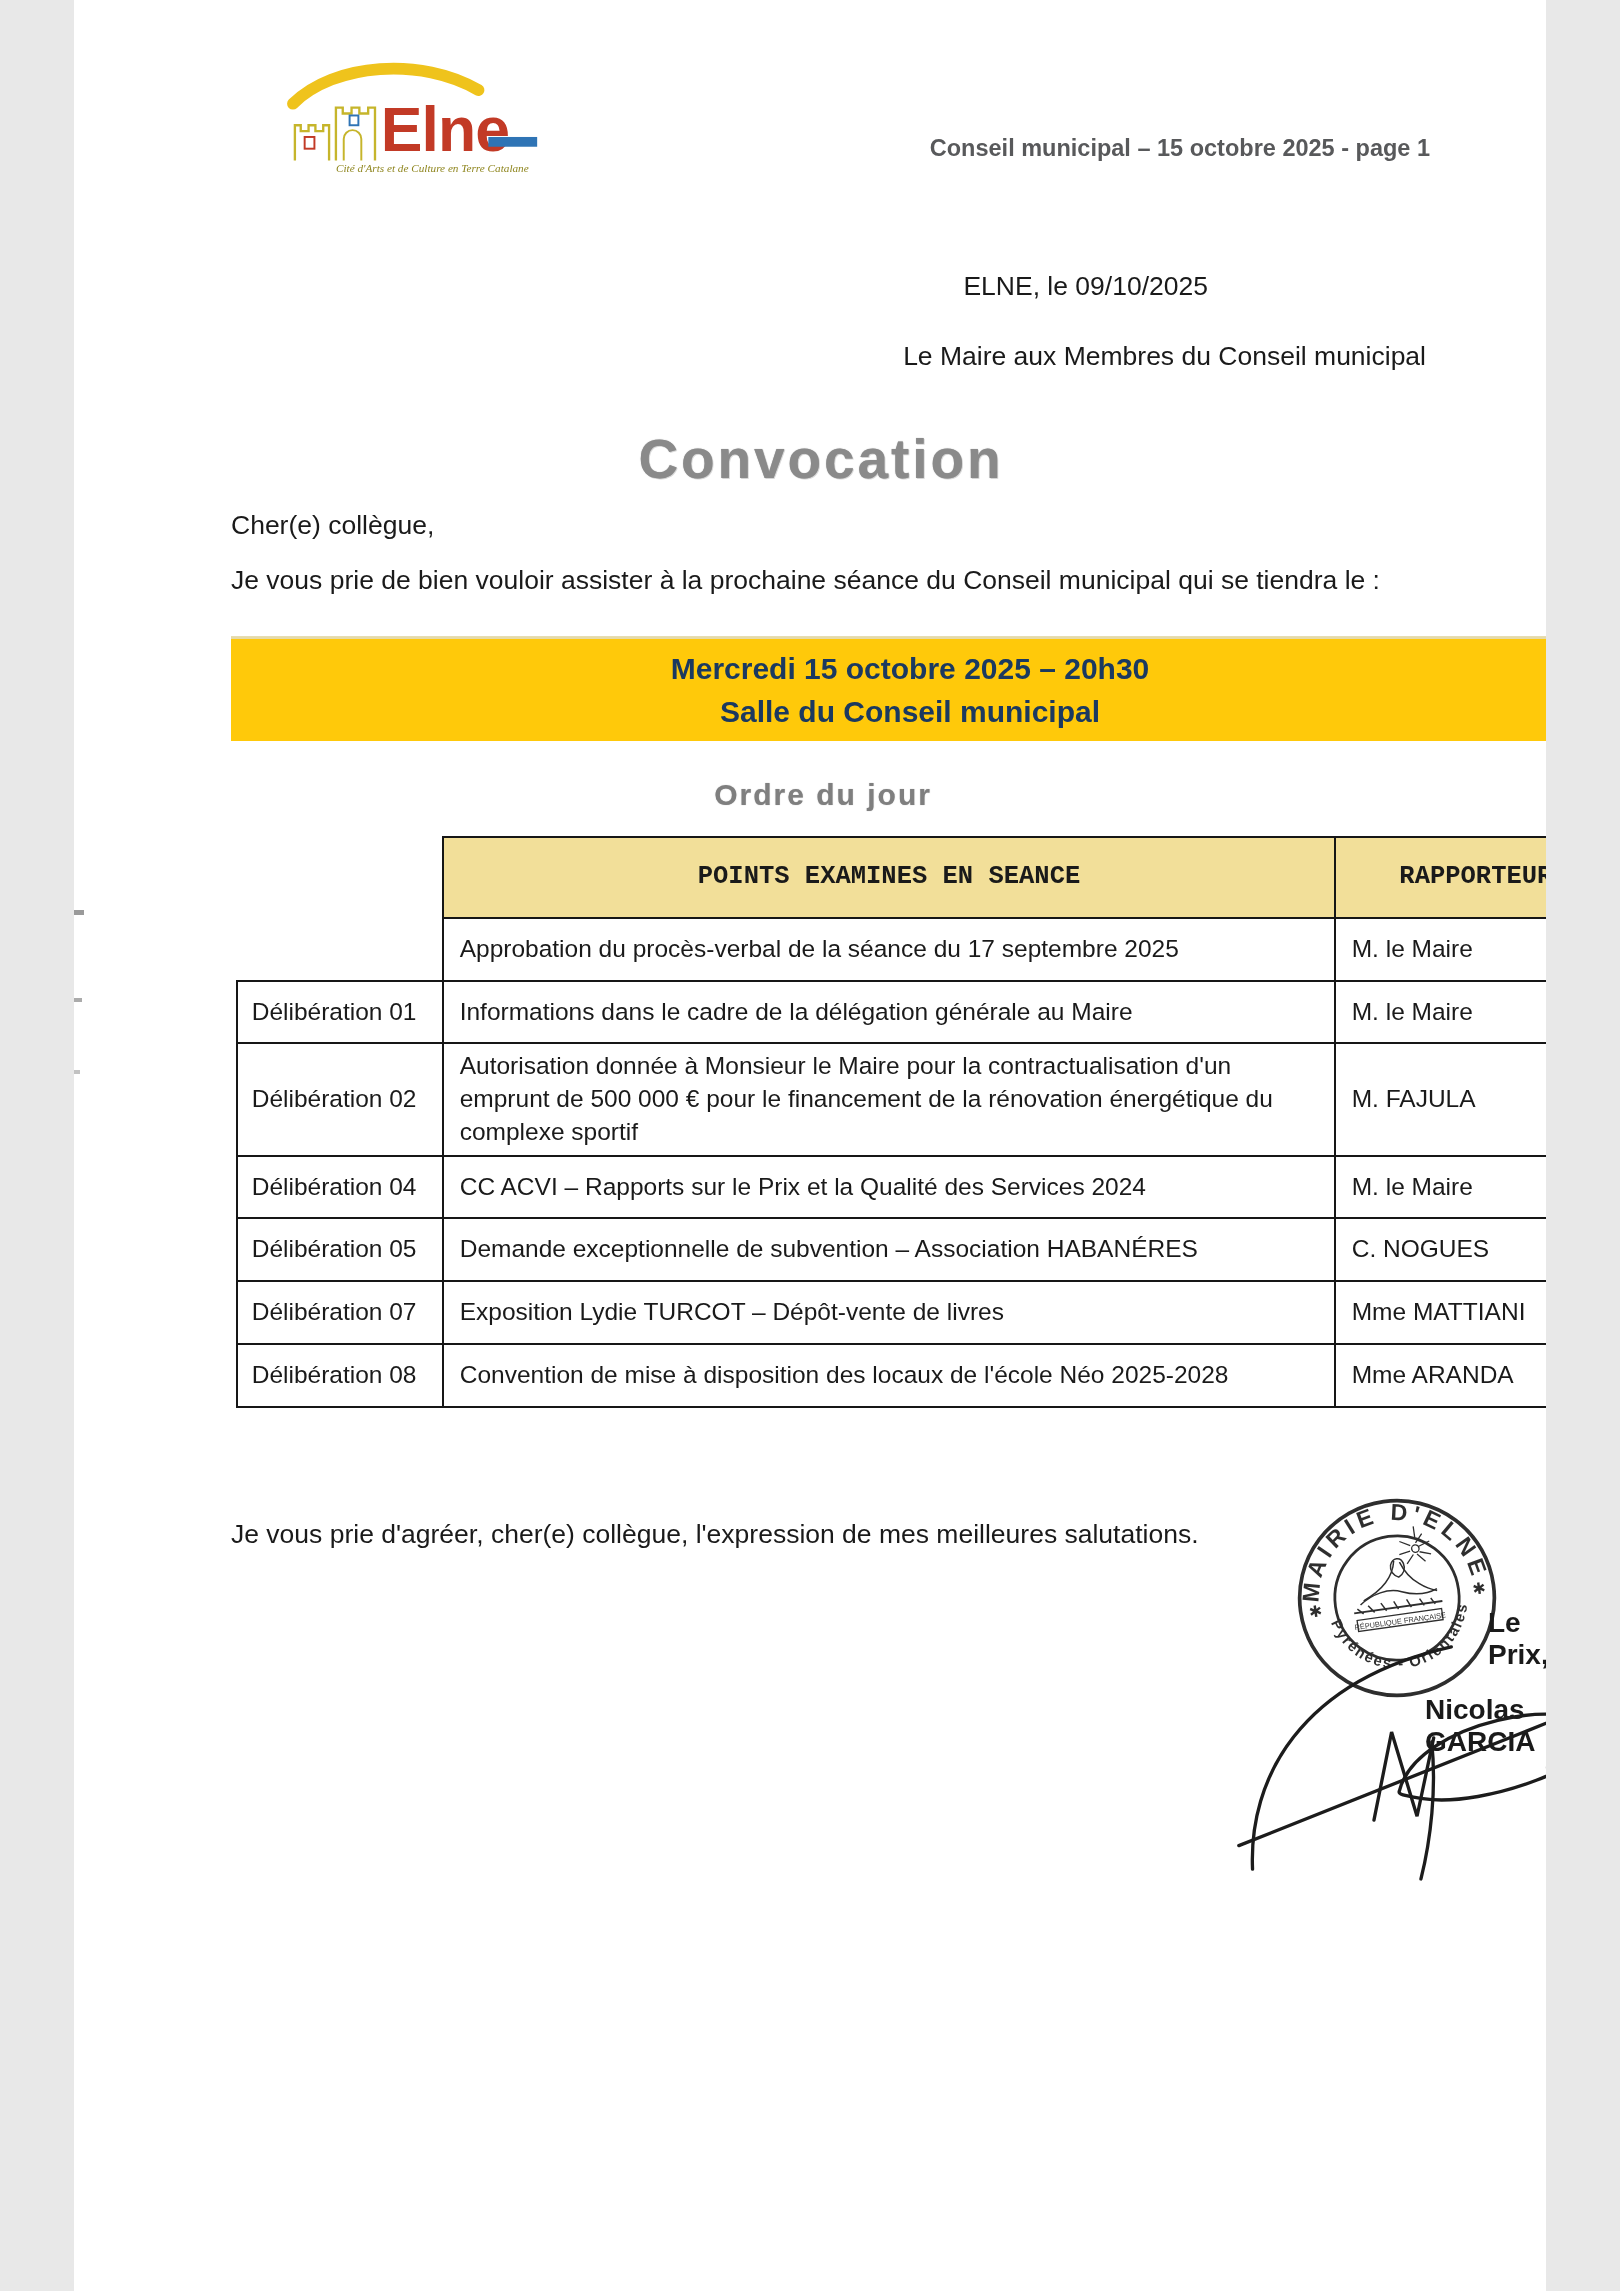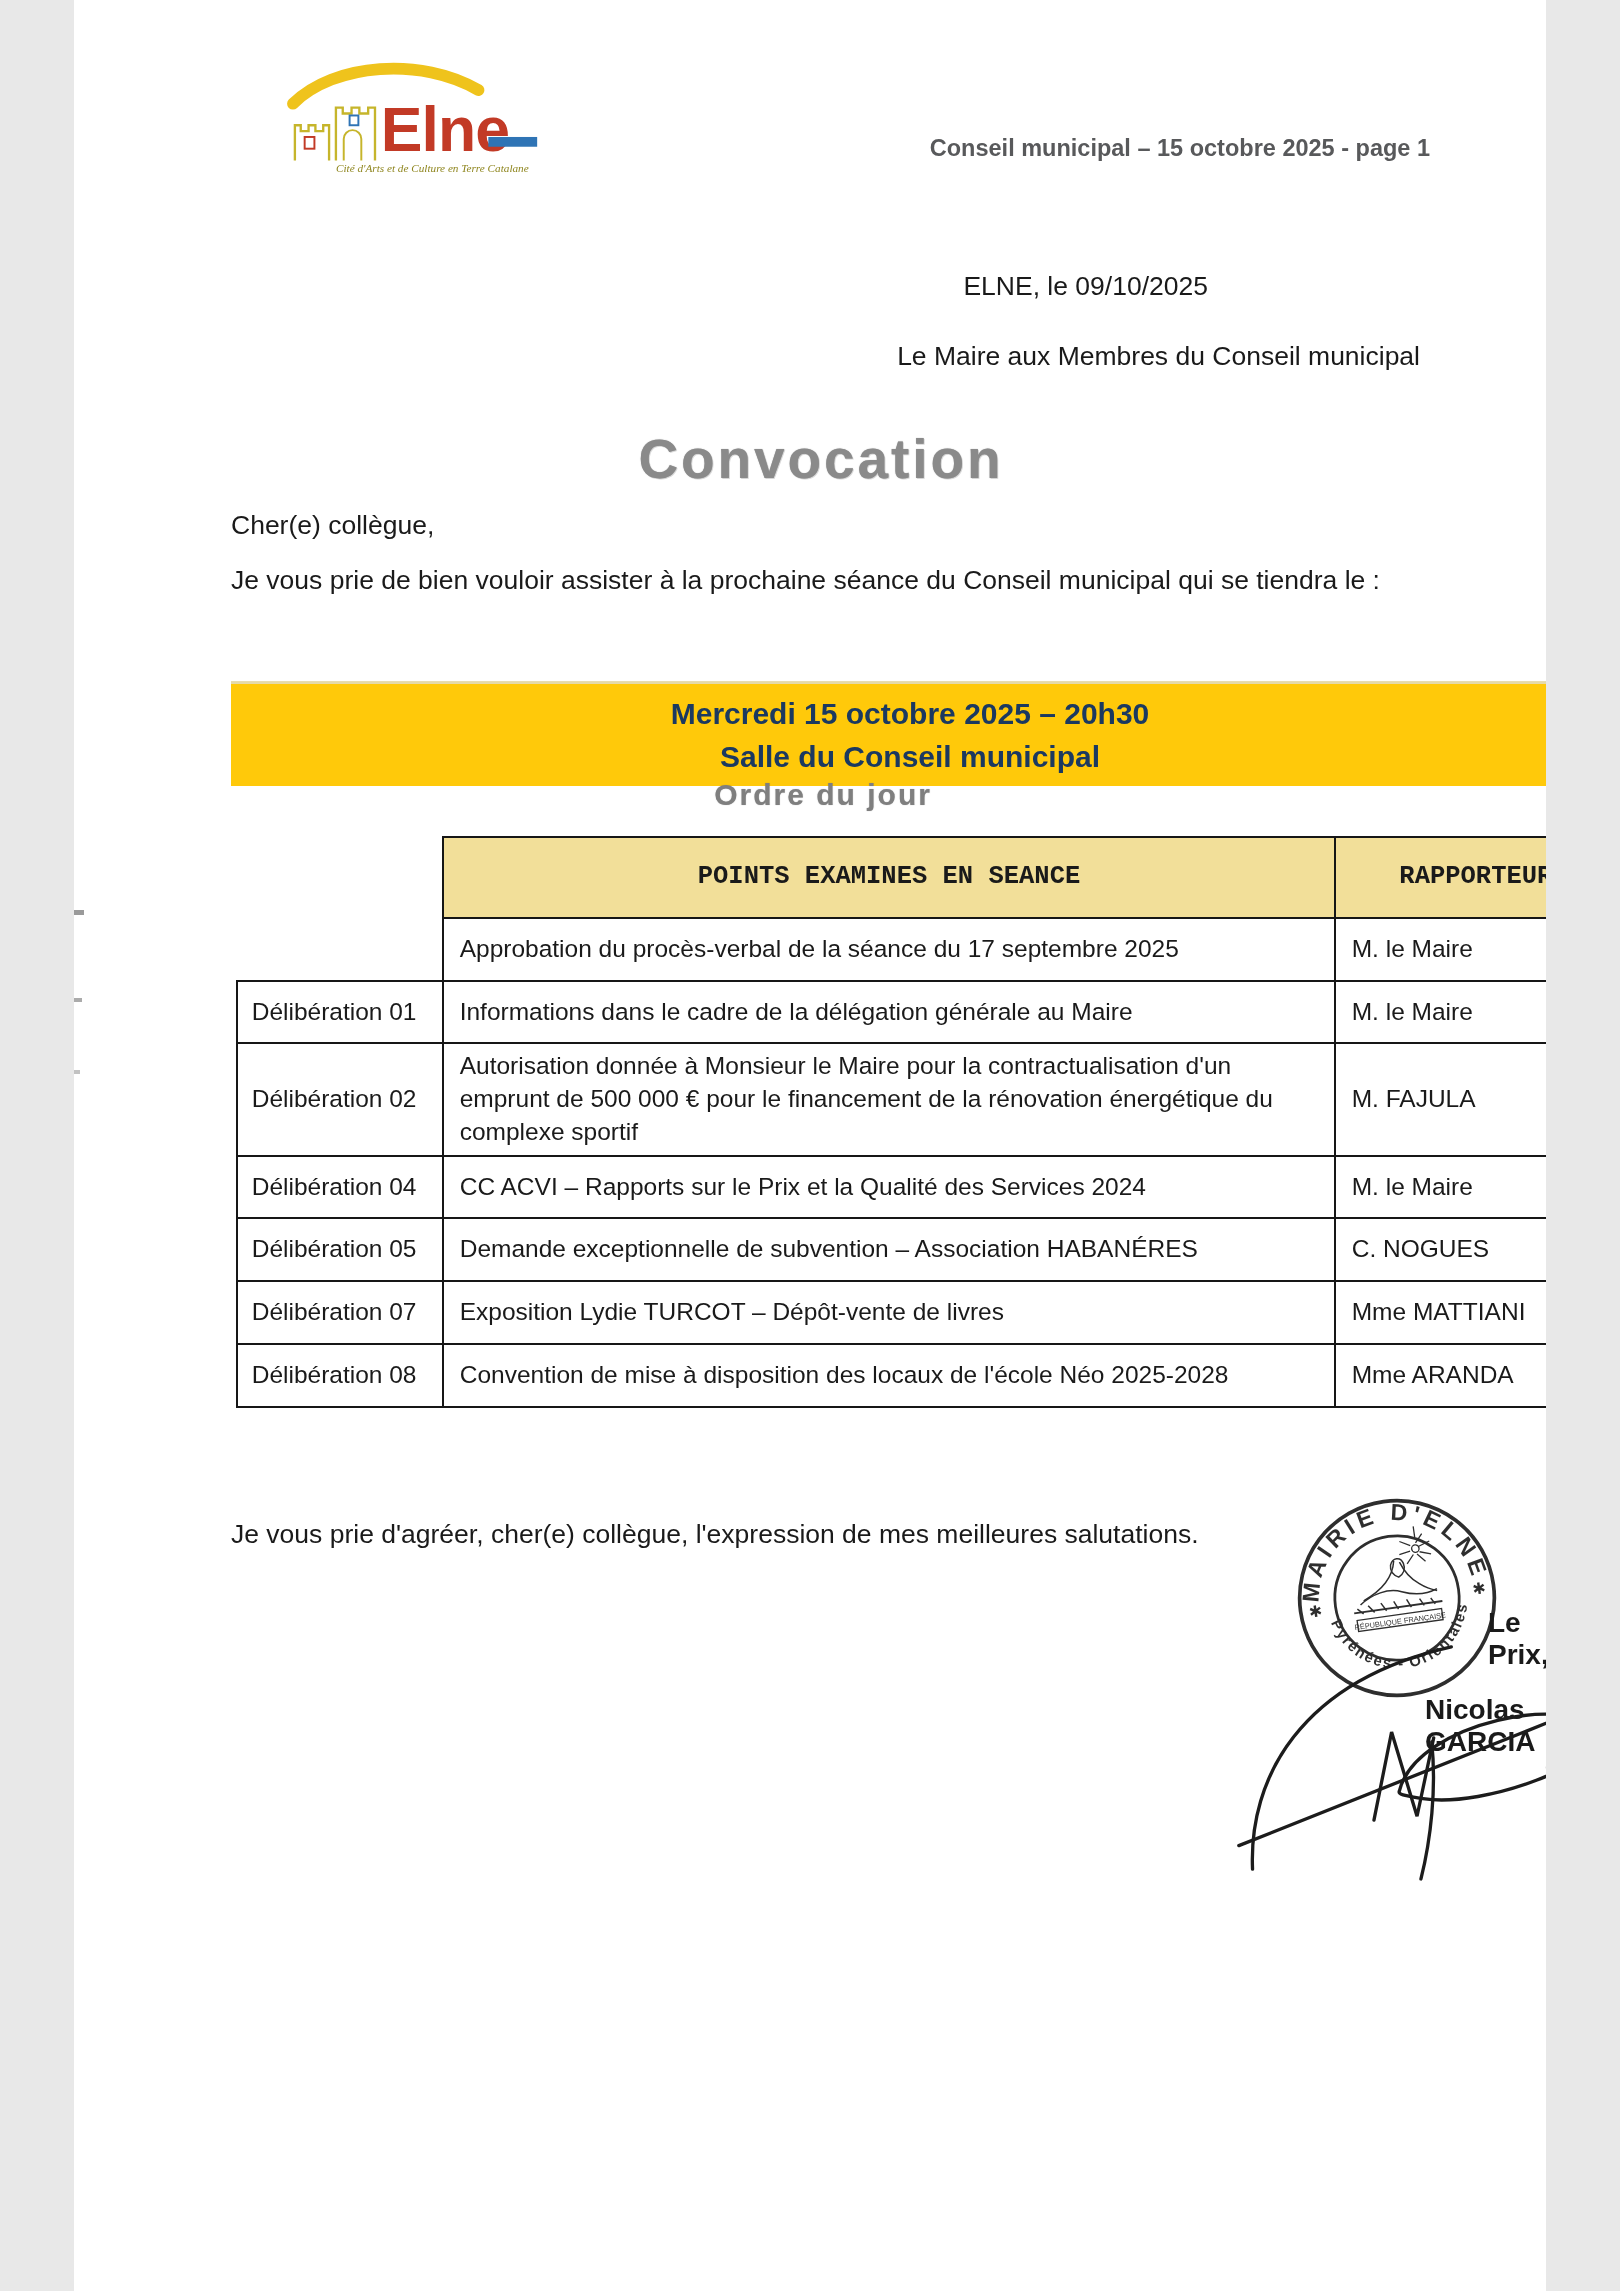--- a/index.html
+++ b/index.html
@@ -8,37 +8,36 @@
     font-family:"Liberation Sans",sans-serif;color:#1a1a1a;overflow:hidden;margin:0 auto;
   }
   
   .logo{position:absolute;left:201px;top:51px;width:284px;height:127px;}
   
   .header-right{
     position:absolute;top:135px;right:116px;font-size:23.5px;font-weight:bold;color:#58595b;
   }
   
   .place-date{position:absolute;top:271px;right:338px;font-size:26.5px;}
-  .addressee{position:absolute;top:341px;right:126px;font-size:26.5px;}
+  .addressee{position:absolute;top:341px;right:120px;font-size:26.5px;}
   
   .doc-title{
     position:absolute;top:427px;left:50%;transform:translateX(-47%);
     font-size:55px;font-weight:bold;color:#8a8a8a;letter-spacing:2.9px;
     text-shadow:0 0 1px rgba(90,90,90,.55), 1px 1px 0 rgba(160,160,160,.35);
   }
   .salutation{position:absolute;top:510px;left:157px;font-size:26.5px;}
   .intro{position:absolute;top:565px;left:157px;font-size:26.5px;}
   
   .banner{
     position:absolute;left:157px;top:639px;width:1358px;height:102px;
     background:var(--banner-bg,#FFC90A);
     display:flex;flex-direction:column;justify-content:center;align-items:center;
     color:var(--banner-fg,#1B3960);font-weight:bold;font-size:30px;line-height:1.45;
     box-shadow:0 -2.9px 0 rgba(180,150,10,.35);
-    margin-top:45px;
   }
   
   .agenda-title{
     position:absolute;top:778px;left:50%;transform:translateX(-44%);
     font-size:30px;font-weight:bold;color:#7f7f7f;letter-spacing:2px;
     text-shadow:0 0 1px rgba(90,90,90,.5);
   }
   table.agenda{
     position:absolute;left:162px;top:836px;width:1395px;
     border-collapse:collapse;font-size:24.5px;table-layout:fixed;

